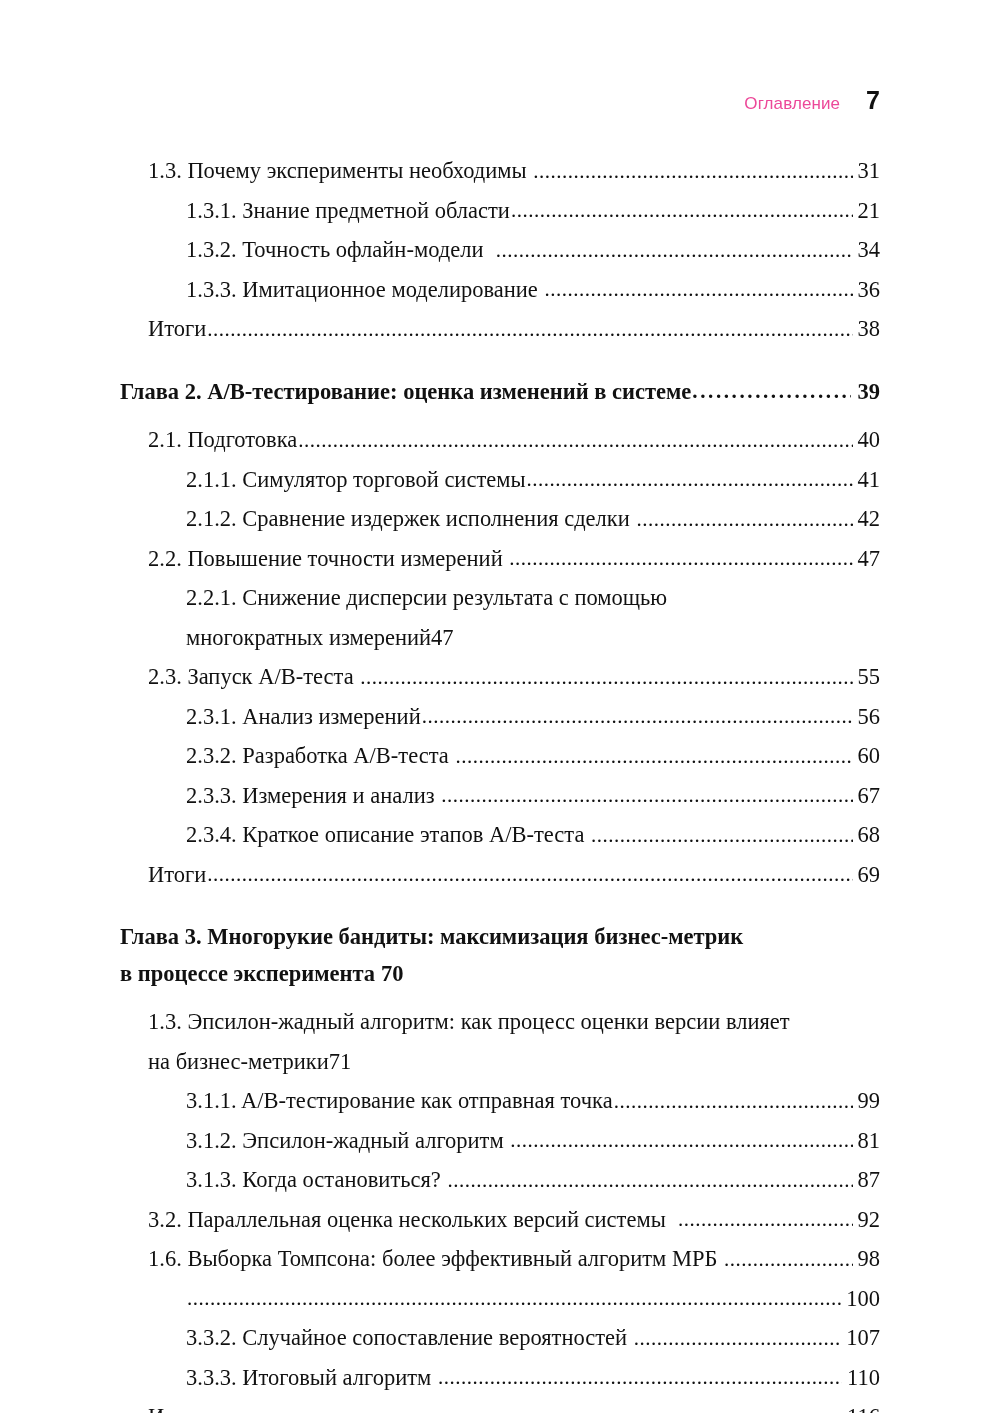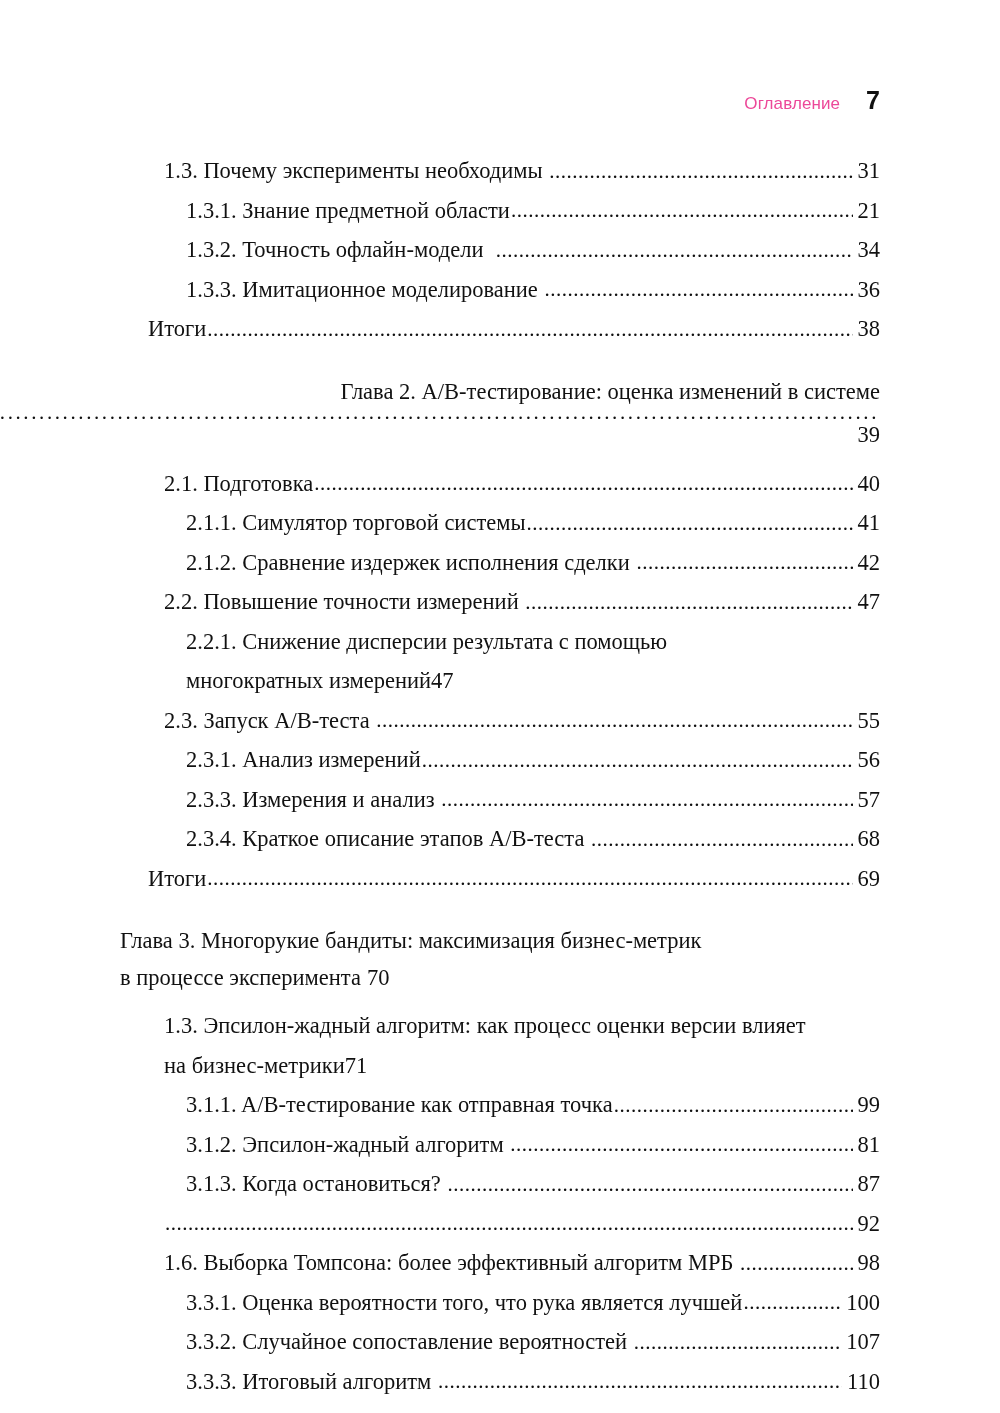--- a/index.html
+++ b/index.html
@@ -71,31 +71,30 @@
     content: "......................................................................................................................................................";
   }
   .entry .pg {
     white-space: pre;
     text-align: right;
     padding-left: 4px;
   }
 
   
   .lvl-chapter { margin-left: 0px; }
-  .lvl-2       { margin-left: 44px; justify-content: space-between; }
+  .lvl-2       { margin-left: 28px; justify-content: space-between; }
   .lvl-3       { margin-left: 66px; }
   .lvl-summary { margin-left: 28px; }
 
   
   .chapter {
-    font-weight: normal;
+    font-weight: bold;
     font-size: 22.5px;
     margin-top: 40px;
     margin-bottom: 26px;
-    flex-direction: column;
   }
   .chapter .leader {
     letter-spacing: 2.6px;
     font-size: 21px;
   }
   .chapter .pg { padding-left: 6px; }
 
   
   .wrap-block {
     font-size: 22.5px;
@@ -186,23 +185,28 @@
         <span class="txt">2.3. Запуск A/B-теста </span>
         <span class="leader"></span>
         <span class="pg">55</span>
       </div>
       <div class="entry lvl-3">
         <span class="txt">2.3.1. Анализ измерений</span>
         <span class="leader"></span>
         <span class="pg">56</span>
       </div>
       <div class="entry lvl-3">
+        <span class="txt">2.3.2. Разработка A/B-теста </span>
+        <span class="leader"></span>
+        <span class="pg">60</span>
+      </div>
+      <div class="entry lvl-3">
         <span class="txt">2.3.3. Измерения и анализ </span>
         <span class="leader"></span>
-        <span class="pg">57</span>
+        <span class="pg">67</span>
       </div>
       <div class="entry lvl-3">
         <span class="txt">2.3.4. Краткое описание этапов A/B-теста </span>
         <span class="leader"></span>
         <span class="pg">68</span>
       </div>
       <div class="entry lvl-summary">
         <span class="txt">Итоги</span>
         <span class="leader"></span>
         <span class="pg">69</span>
@@ -232,30 +236,30 @@
         <span class="txt">3.1.2. Эпсилон-жадный алгоритм </span>
         <span class="leader"></span>
         <span class="pg">81</span>
       </div>
       <div class="entry lvl-3">
         <span class="txt">3.1.3. Когда остановиться? </span>
         <span class="leader"></span>
         <span class="pg">87</span>
       </div>
       <div class="entry lvl-2">
+        <span class="txt">3.2. Параллельная оценка нескольких версий системы  </span>
         <span class="leader"></span>
         <span class="pg">92</span>
       </div>
       <div class="entry lvl-2">
         <span class="txt">1.6. Выборка Томпсона: более эффективный алгоритм МРБ </span>
         <span class="leader"></span>
         <span class="pg">98</span>
       </div>
       <div class="entry lvl-3">
-        <span class="txt">3.3.1. Оценка вероятности того, что рука является лучшей</span>
         <span class="leader"></span>
         <span class="pg">100</span>
       </div>
       <div class="entry lvl-3">
         <span class="txt">3.3.2. Случайное сопоставление вероятностей </span>
         <span class="leader"></span>
         <span class="pg">107</span>
       </div>
       <div class="entry lvl-3">
         <span class="txt">3.3.3. Итоговый алгоритм </span>

